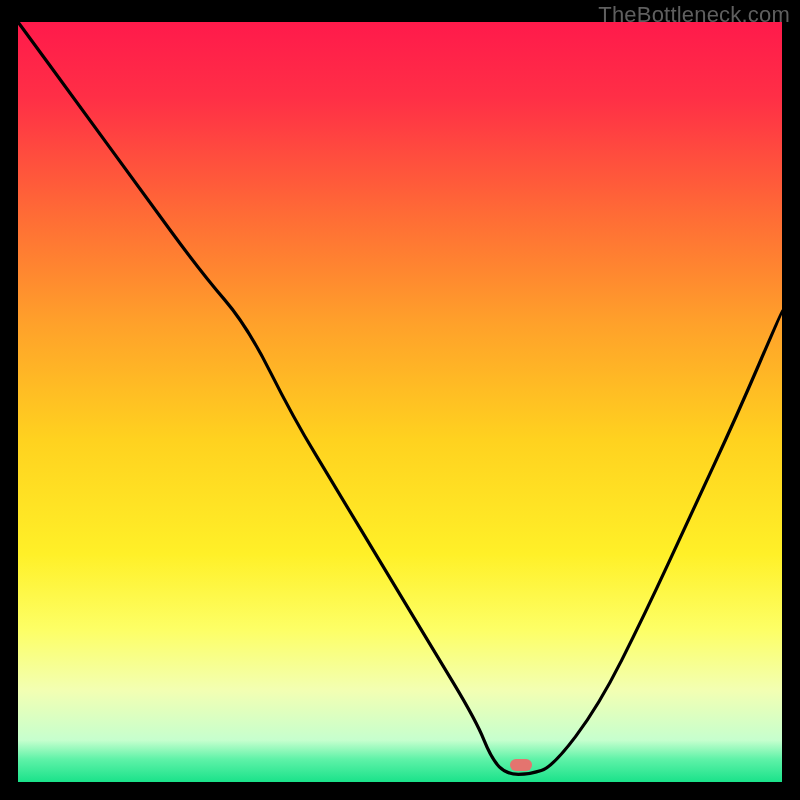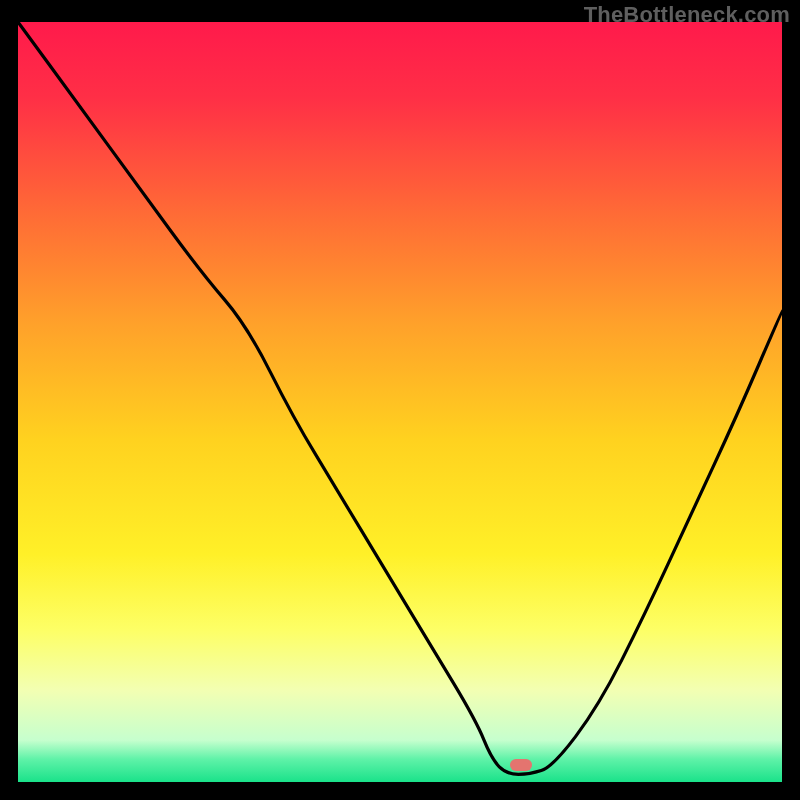--- a/index.html
+++ b/index.html
@@ -16,21 +16,21 @@
     width: 800px;
     height: 800px;
     background: #000;
   }
   .watermark {
     position: absolute;
     top: 2px;
     right: 10px;
     color: #5f5f5f;
     font-size: 22px;
-    font-weight: 700;
+    font-weight: 400;
     letter-spacing: 0.2px;
     z-index: 20;
   }
   .plot-area {
     position: absolute;
     left: 18px;
     top: 22px;
     width: 764px;
     height: 760px;
     background: #000;

